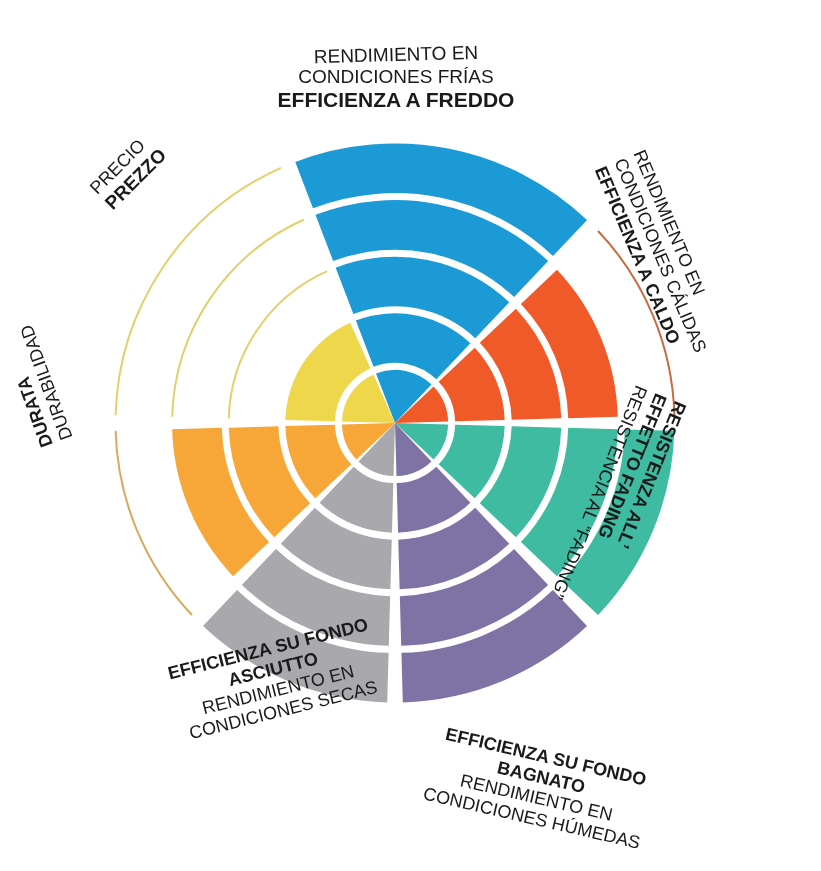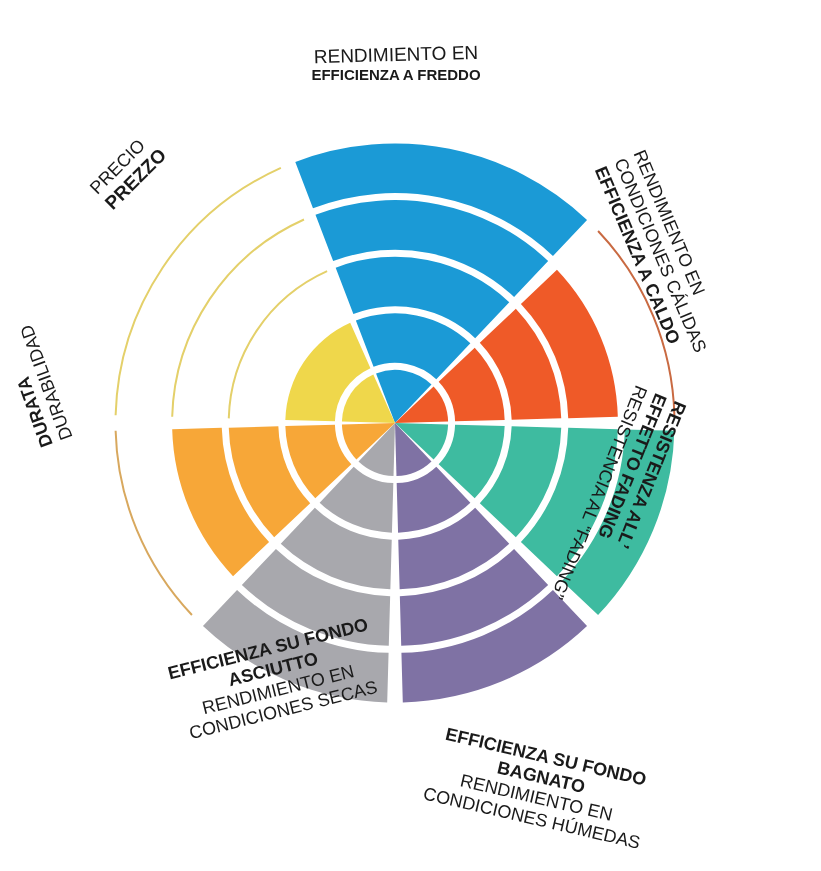--- a/index.html
+++ b/index.html
@@ -64,21 +64,22 @@
         <path d="M 285.34277038007315 419.93699623202457 A 109.7 109.7 0 0 1 350.2061484961621 322.86209075753516 L 370.45933933107875 368.13866594829415 A 60.1 60.1 0 0 0 334.9234320860747 421.32190951271355 Z" fill="#efd74b" stroke="none"></path>
         <path d="M 228.76483786878907 418.3566314802706 A 166.3 166.3 0 0 1 327.0946444385757 271.19567632614496" fill="none" stroke="#e4d06a" stroke-width="2"></path>
         <path d="M 172.186905357505 416.7762667285166 A 222.9 222.9 0 0 1 303.9831403809893 219.5292618947547" fill="none" stroke="#e4d06a" stroke-width="2"></path>
         <path d="M 115.60897284622098 415.1959019767626 A 279.5 279.5 0 0 1 280.871636323403 167.8628474633645" fill="none" stroke="#e4d06a" stroke-width="2"></path>
       </g>
     </svg>
 </div>
 
 <div class="lbl" style="left:292px;top:44px;text-align:center;transform:translateX(-50%);left:396px;">
   <div class="r" style="font-size:19px;transform:rotate(-1.5deg);">RENDIMIENTO EN</div>
-  <div class="b" style="font-size:15px;text-align:center;">EFFICIENZA A FREDDO</div>
+  <div class="r" style="font-size:19px;">CONDICIONES FRÍAS</div>
+  <div class="b" style="font-size:21px;text-align:center;">EFFICIENZA A FREDDO</div>
 </div>
 
 <div class="lbl" style="left:648px;top:147px;transform:rotate(67deg);transform-origin:0 0;text-align:left;">
   <div class="r" style="font-size:18px;">RENDIMIENTO EN</div>
   <div class="r" style="font-size:18px;">CONDICIONES CÁLIDAS</div>
   <div class="b" style="font-size:18px;">EFFICIENZA A CALDO</div>
 </div>
 
 <div class="lbl" style="left:690px;top:406px;transform:rotate(112deg);transform-origin:0 0;text-align:left;">
   <div class="b" style="font-size:18px;">RESISTENZA ALL’</div>

